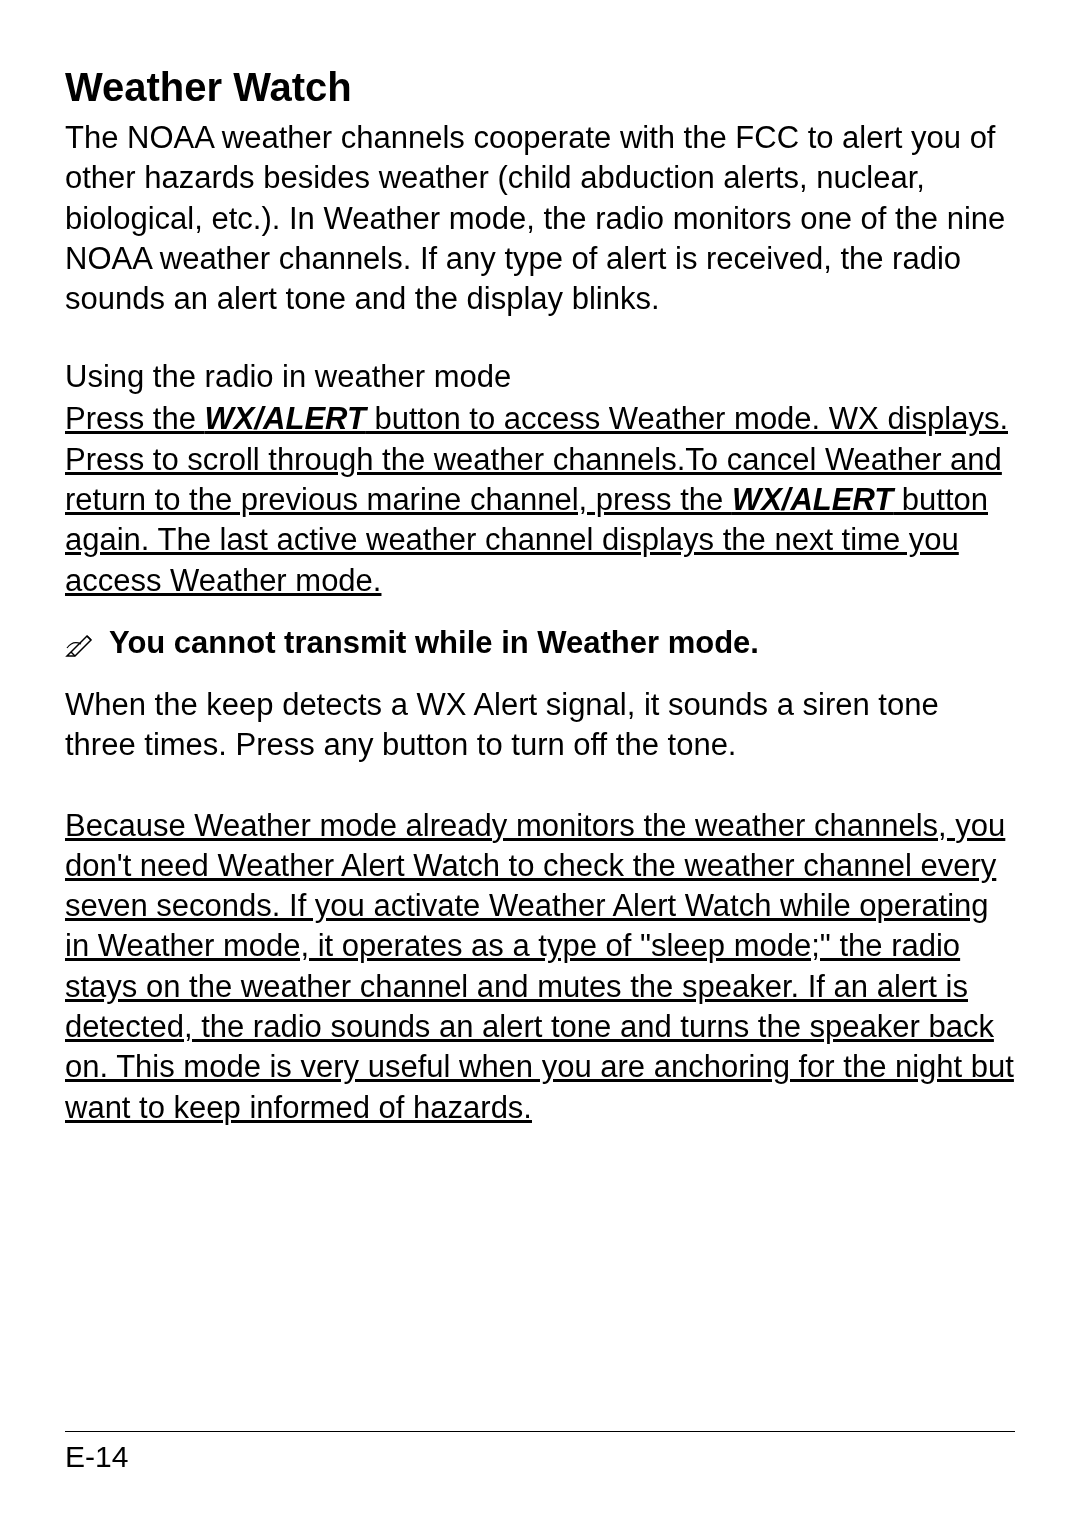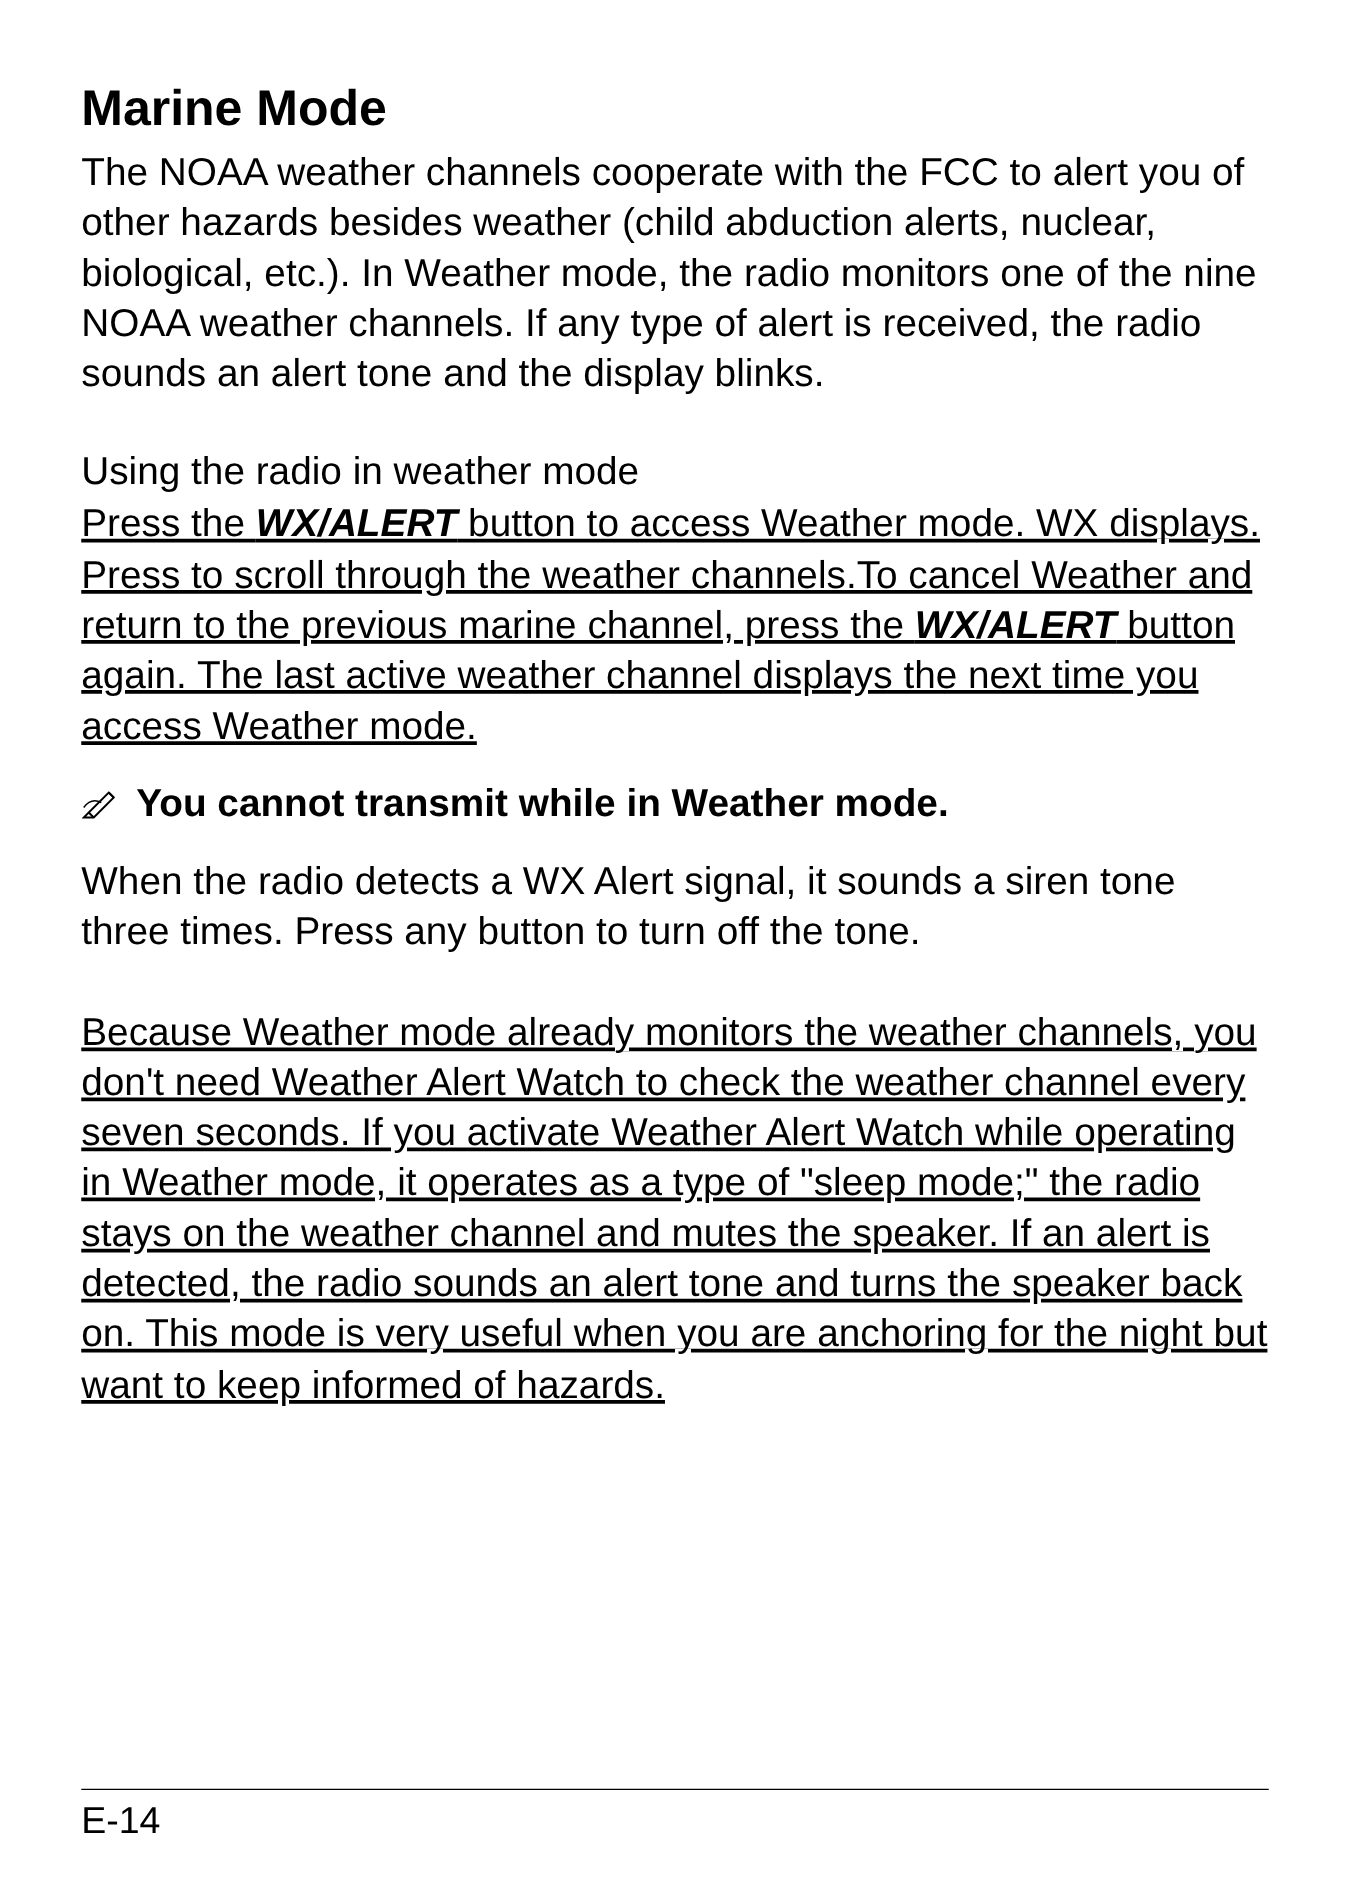--- a/index.html
+++ b/index.html
@@ -42,21 +42,21 @@
       margin-bottom: 24px;
       font-family: Arial, Helvetica, sans-serif;
       text-decoration: underline;
     }
     .bold-italic {
       font-weight: bold;
       font-style: italic;
     }
     .note-line {
       display: flex;
-      align-items: center;
+      align-items: flex-end;
       gap: 12px;
       margin-bottom: 24px;
     }
     .note-icon {
       font-size: 32px;
       line-height: 1;
       transform: translateY(4px);
     }
     .note-text {
       font-size: 31px;
@@ -83,41 +83,41 @@
       font-size: 30px;
       font-family: Arial, Helvetica, sans-serif;
       display: flex;
       gap: 48px;
     }
   </style>
 </head>
 <body>
 
 <div class="page-content">
-  <h1>Marine Mode</h1>
+  <h1>Weather Watch</h1>
   <p class="intro-text">The NOAA weather channels cooperate with the FCC to alert you of other hazards besides weather (child abduction alerts, nuclear, biological, etc.). In Weather mode, the radio monitors one of the nine NOAA weather channels. If any type of alert is received, the radio sounds an alert tone and the display blinks.</p>
 
   <h2>Using the radio in weather mode</h2>
   <p class="section-text">
     <span>Press the </span><span class="bold-italic">WX/ALERT</span><span> button to access Weather mode. WX displays. Press  to scroll through the weather channels.To cancel Weather and return to the previous marine channel, press the </span><span class="bold-italic">WX/ALERT</span><span> button again. The last active weather channel  displays the next time you access Weather mode.</span>
   </p>
 
   <div class="note-line">
     <span class="note-icon">
       <svg width="32" height="26" viewBox="0 0 32 26">
         <path d="M 2 22 L 10 22 L 26 6 L 22 2 L 6 18 L 2 22 Z" fill="none" stroke="#000" stroke-width="1.5"></path>
         <line x1="6" y1="18" x2="10" y2="22" stroke="#000" stroke-width="1.5"></line>
         <line x1="22" y1="2" x2="26" y2="6" stroke="#000" stroke-width="1.5"></line>
         <path d="M 2 14 Q 8 6 16 10" fill="none" stroke="#000" stroke-width="1.2"></path>
       </svg>
     </span>
     <span class="note-text">You cannot transmit while in Weather mode.</span>
   </div>
 
-  <p class="after-note">When the radio detects a WX Alert signal, it sounds a siren tone three times. Press any button to turn off the tone.</p>
+  <p class="after-note">When the keep detects a WX Alert signal, it sounds a siren tone three times. Press any button to turn off the tone.</p>
 
   <p class="section-text">Because Weather mode already monitors the weather channels, you don't need Weather Alert Watch to check the weather channel every seven seconds. If you activate Weather Alert Watch while operating in Weather mode, it operates as a type of "sleep mode;" the radio stays on the weather channel and mutes the speaker. If an alert is detected, the radio sounds an alert tone and turns the speaker back on. This mode is very useful when you are anchoring for the night but want to keep informed of hazards.</p>
 </div>
 
 <div class="footer">
   <div class="footer-line"></div>
   <div class="footer-text">
     <span>E-14</span>
   </div>
 </div>

